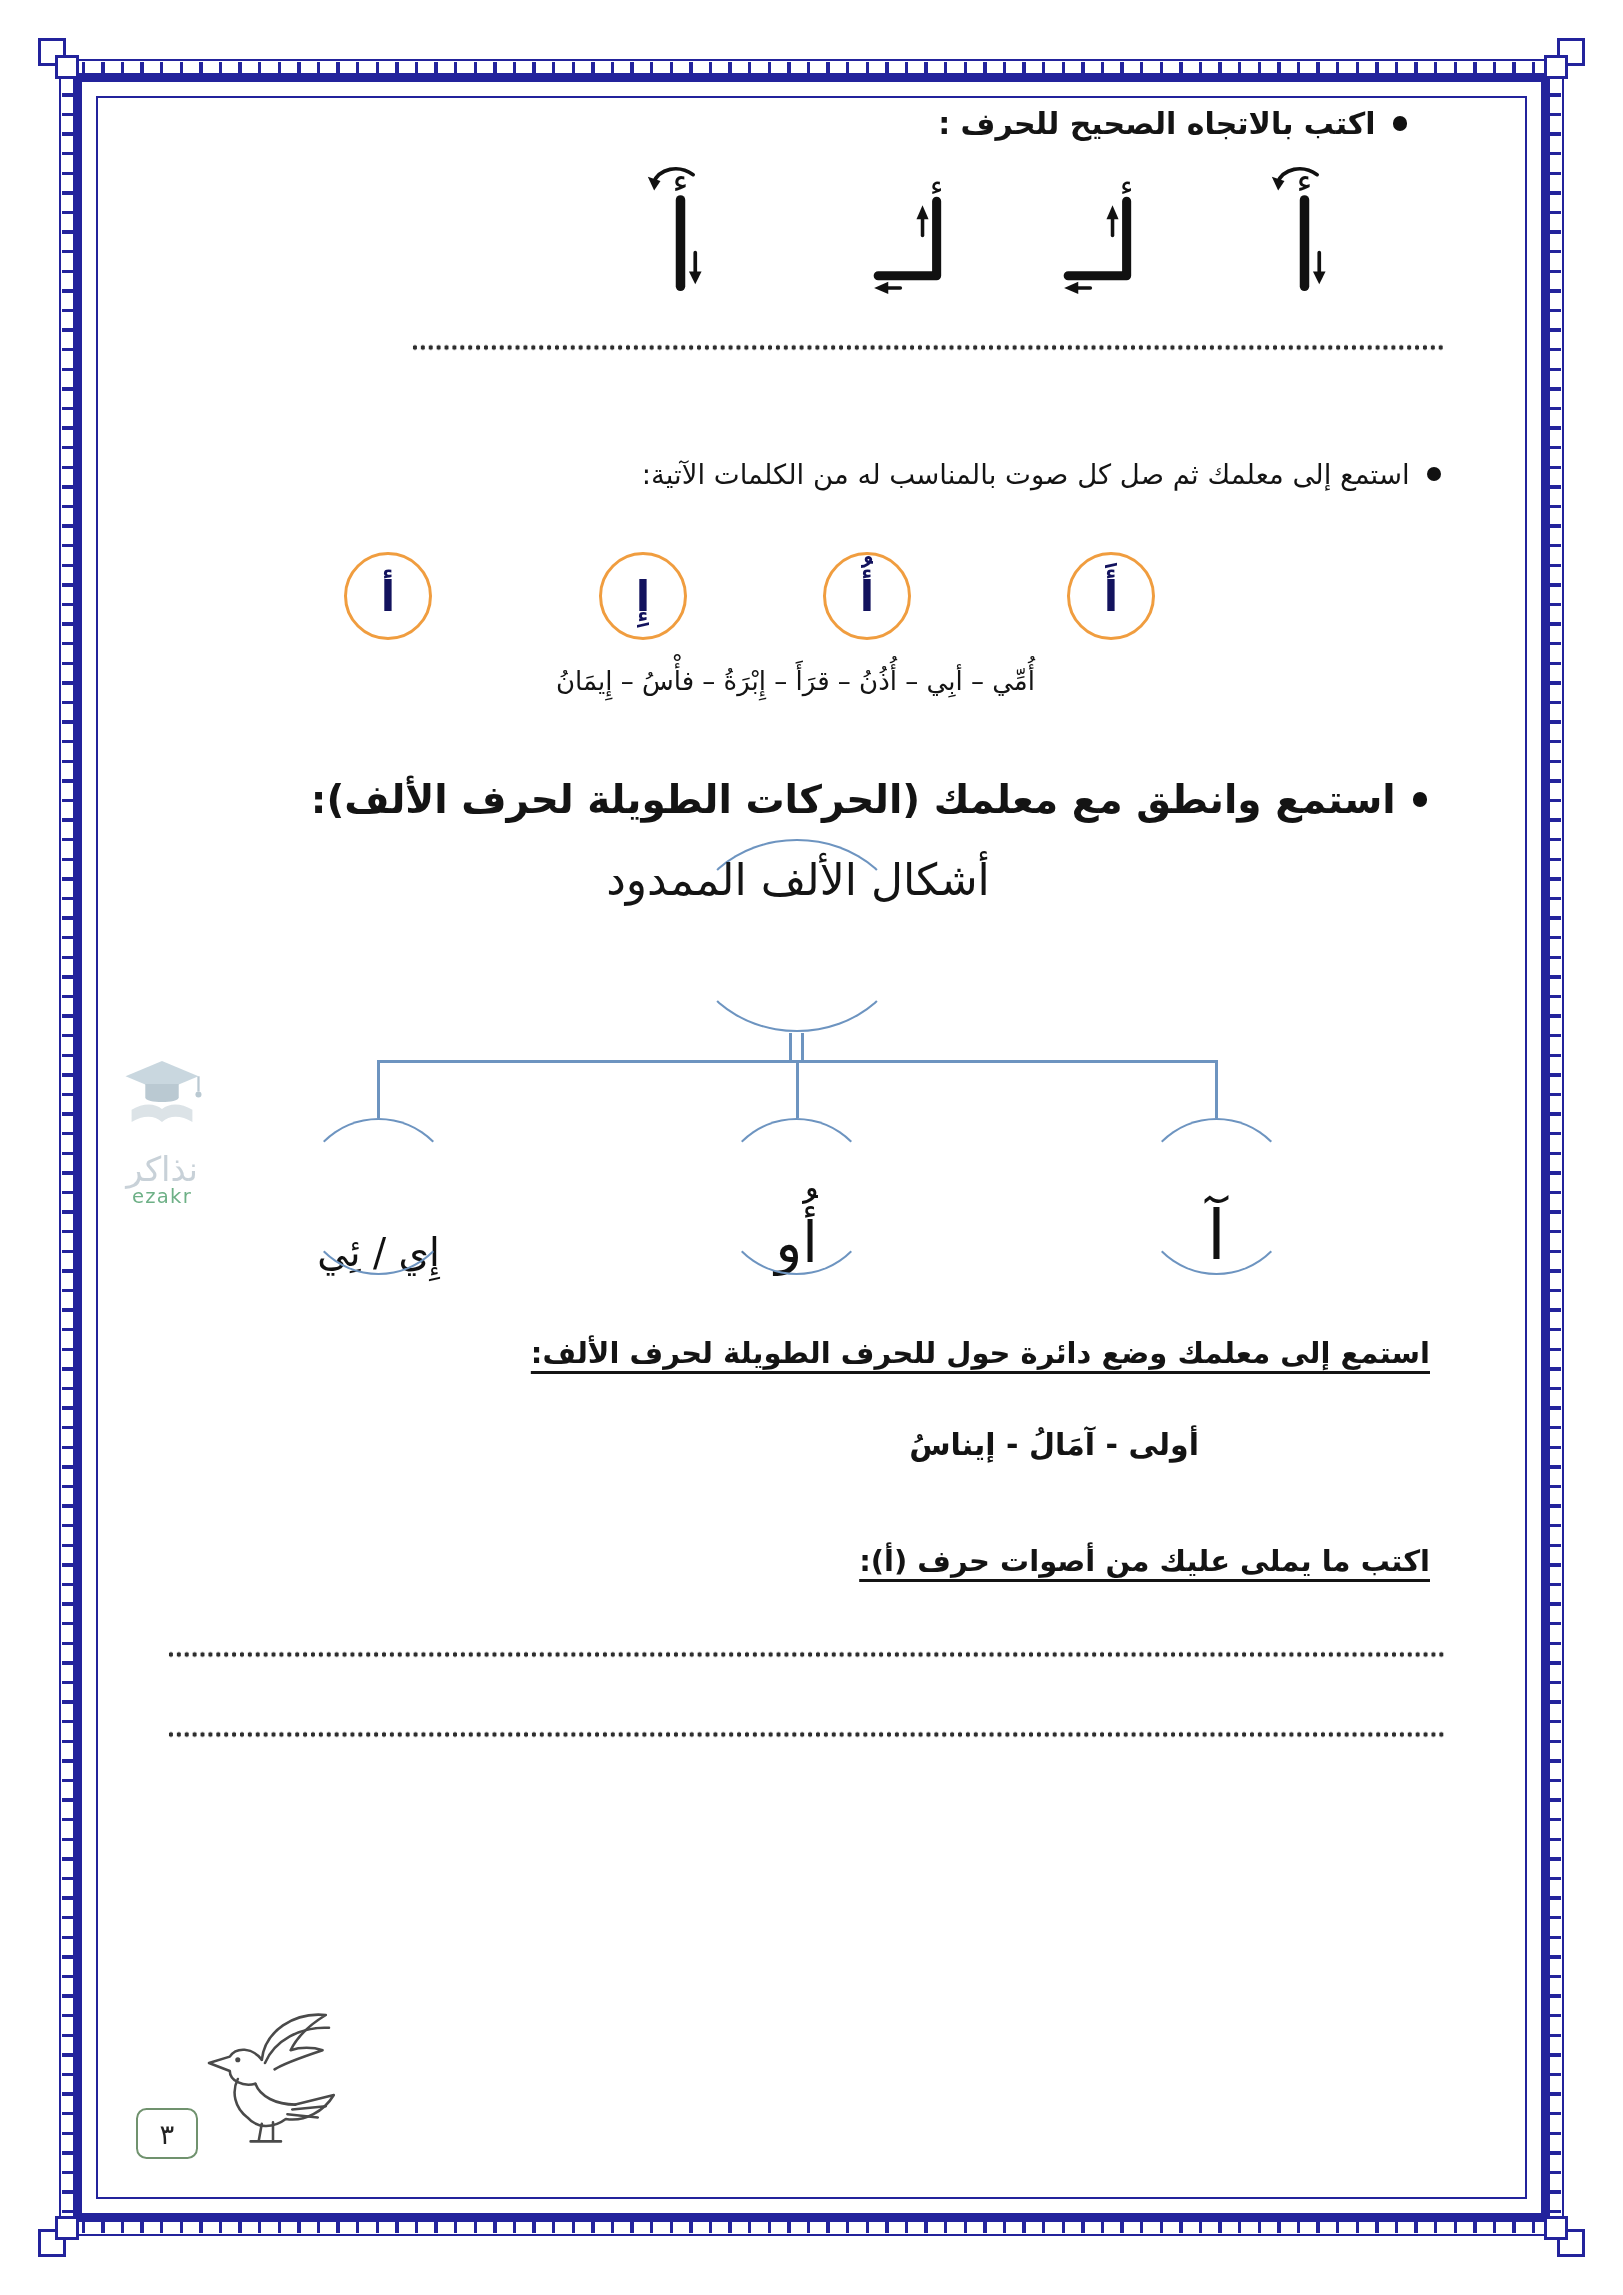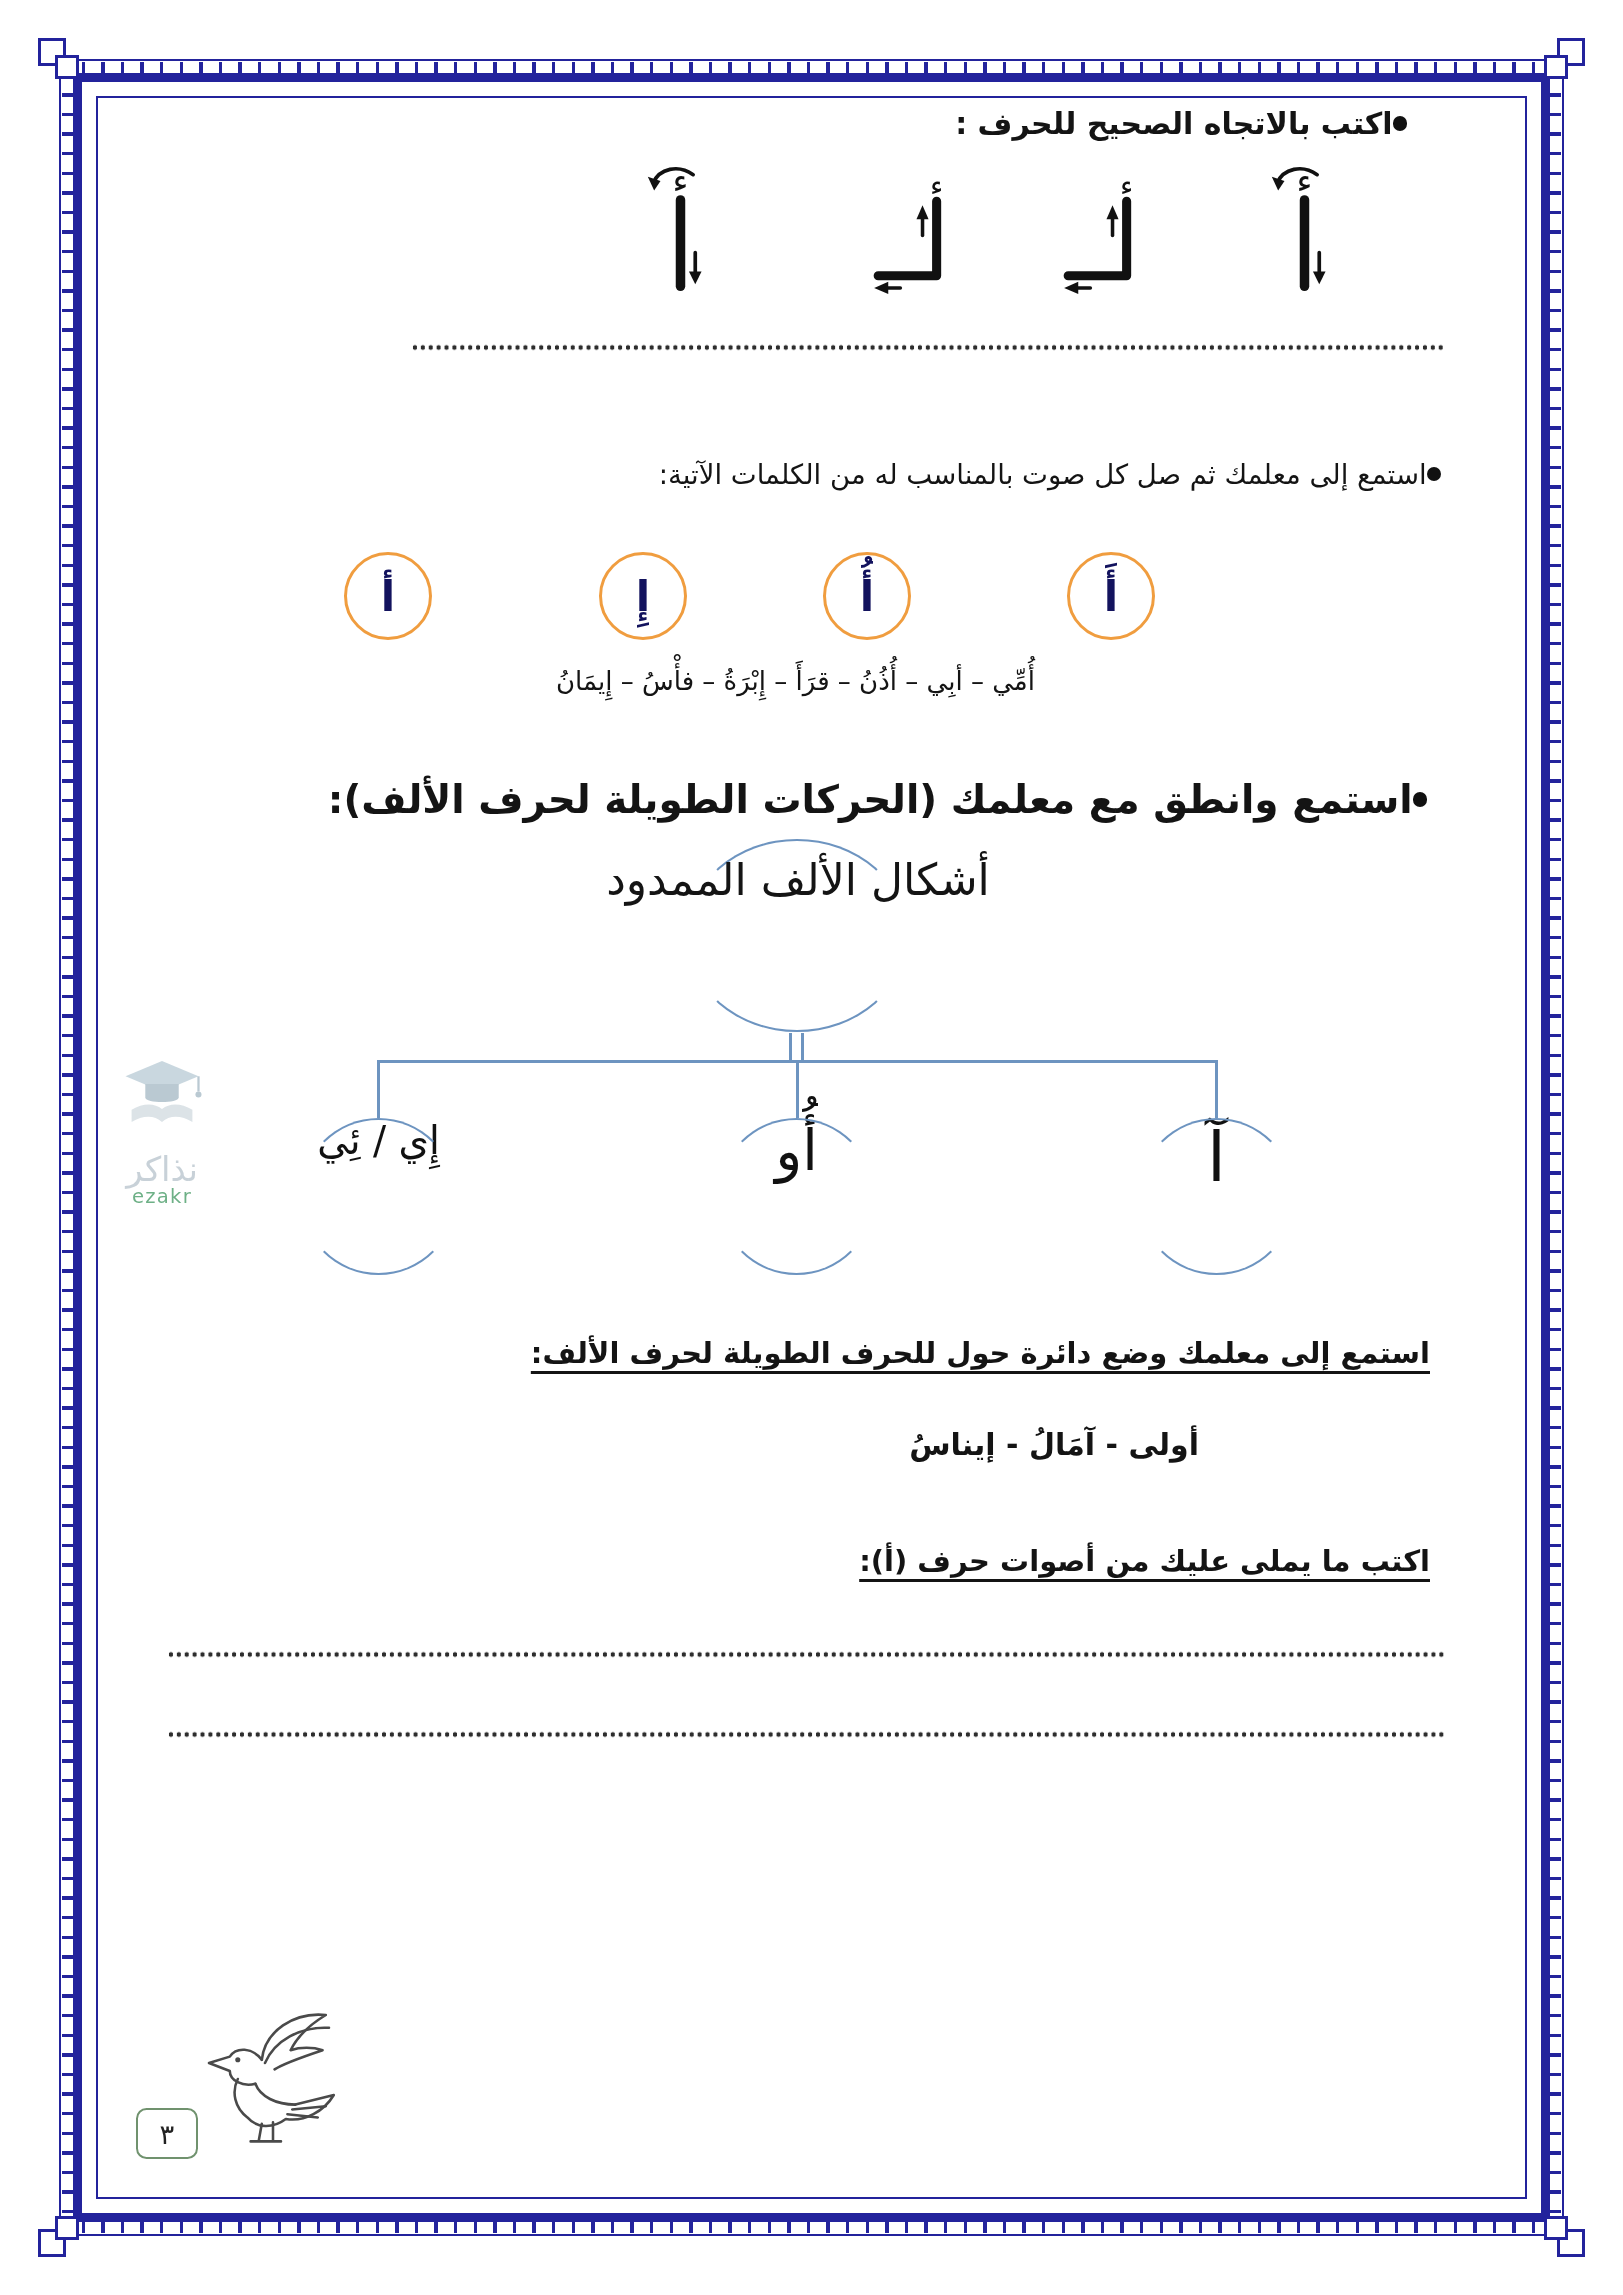--- a/index.html
+++ b/index.html
@@ -28,21 +28,21 @@
   .corner .sq1 { left:0; top:0; width:27.5px; height:27.5px; }
   .corner .sq2 { left:17px; top:17px; width:23.6px; height:23.6px; }
   .c-tl { left:38px;  top:38px; }
   .c-tr { right:38px; top:38px;    transform:scale(-1,1); }
   .c-bl { left:38px;  bottom:38px; transform:scale(1,-1); }
   .c-br { right:38px; bottom:38px; transform:scale(-1,-1); }
 
   
   .abs { position:absolute; }
   .rtl { direction:rtl; unicode-bidi:plaintext; white-space:nowrap; }
-  .bullet-line { display:flex; align-items:center; direction:rtl; }
+  .bullet-line { display:flex; align-items:center; gap:17px; direction:rtl; }
   .dot { width:14.4px; height:14.4px; border-radius:50%; background:#111; flex:0 0 auto; }
   .underlined { text-decoration:underline; text-decoration-thickness:2.6px; text-underline-offset:7.9px; }
 
   .s1-line { top:106px;  right:216px; font-size:30px; font-weight:bold; }
   .s2-line { top:458px;  right:182px; font-size:27.5px;align-items:center; }
   .s3-line { top:777px; right:196px; font-size:39px; font-weight:bold; }
 
   
   .glyph { position:absolute; }
   .g1 { left:638px;  top:162px; }
@@ -82,21 +82,21 @@
   .root-oval  { left:686px; top:839px; width:222px; height:193px; }
   .root-label { left:556px;  top:854px; width:484px; text-align:center; font-size:44px; direction:rtl; white-space:nowrap; }
   .conn-bar   { position:absolute; width:3.3px; height:30px; top:1033px; background:#6d94c0; }
   .cb1 { left:789px; } .cb2 { left:801px; }
   .branch-h   { position:absolute; left:377px; top:1060px; width:841px; height:2.6px; background:#6d94c0; }
   .stub       { position:absolute; width:2.6px; height:58px; top:1060px; background:#6d94c0; }
   .st1 { left:377px; } .st2 { left:796px; } .st3 { left:1215px; }
 
   .child-circle {
     position:absolute; top:1118px; width:157px; height:157px;
-    display:flex; align-items:flex-start; justify-content:center;
+    display:flex; align-items:flex-end; justify-content:center;
     font-weight:normal; color:#111; direction:rtl; white-space:nowrap;
   }
   .cc-left  { left:300px;  font-size:39px; }
   .cc-mid   { left:718px; font-size:56px; }
   .cc-right { left:1138px; font-size:68px; }
 
   
   .s4-heading { top:1336px; right:193px; font-size:29px; font-weight:bold; }
   .s4-words   { top:1427px; right:424px; font-size:30px; font-weight:bold; }
   .s5-heading { top:1544px; right:193px; font-size:29px; font-weight:bold; }

